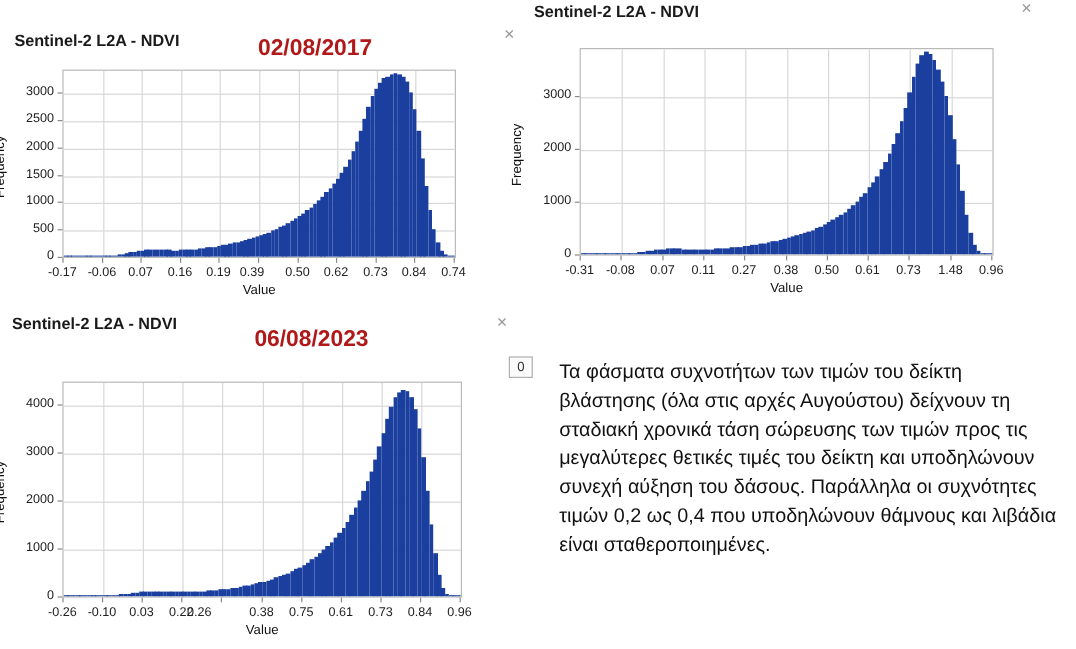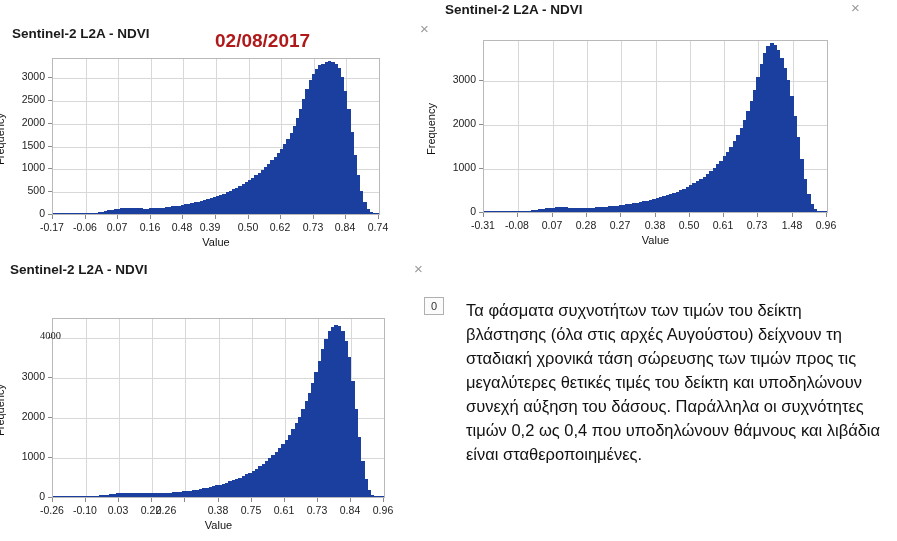--- a/index.html
+++ b/index.html
@@ -263,21 +263,21 @@
       </div>
       <div class="tick-mark-x" style="left: 52px; top: 215px;"></div>
       <div class="tick-x" style="left: 30px; top: 221px; width: 44px;">-0.17</div>
       <div class="tick-mark-x" style="left: 85px; top: 215px;"></div>
       <div class="tick-x" style="left: 63px; top: 221px; width: 44px;">-0.06</div>
       <div class="tick-mark-x" style="left: 117px; top: 215px;"></div>
       <div class="tick-x" style="left: 95px; top: 221px; width: 44px;">0.07</div>
       <div class="tick-mark-x" style="left: 150px; top: 215px;"></div>
       <div class="tick-x" style="left: 128px; top: 221px; width: 44px;">0.16</div>
       <div class="tick-mark-x" style="left: 182px; top: 215px;"></div>
-      <div class="tick-x" style="left: 160px; top: 221px; width: 44px;">0.48</div>
+      <div class="tick-x" style="left: 160px; top: 221px; width: 44px;">0.19</div>
       <div class="tick-mark-x" style="left: 215px; top: 215px;"></div>
       <div class="tick-x" style="left: 193px; top: 221px; width: 34px;">0.39</div>
       <div class="tick-mark-x" style="left: 248px; top: 215px;"></div>
       <div class="tick-x" style="left: 226px; top: 221px; width: 44px;">0.50</div>
       <div class="tick-mark-x" style="left: 280px; top: 215px;"></div>
       <div class="tick-x" style="left: 258px; top: 221px; width: 44px;">0.62</div>
       <div class="tick-mark-x" style="left: 313px; top: 215px;"></div>
       <div class="tick-x" style="left: 291px; top: 221px; width: 44px;">0.73</div>
       <div class="tick-mark-x" style="left: 345px; top: 215px;"></div>
       <div class="tick-x" style="left: 323px; top: 221px; width: 44px;">0.84</div>
@@ -422,21 +422,21 @@
         <div class="bar" style="left: 336.275px; width: 3.76275px; height: 1px;"></div>
         <div class="bar" style="left: 339.637px; width: 3.76275px; height: 1px;"></div>
       </div>
       <div class="tick-mark-x" style="left: 40px; top: 213px;"></div>
       <div class="tick-x" style="left: 18px; top: 219px; width: 44px;">-0.31</div>
       <div class="tick-mark-x" style="left: 74px; top: 213px;"></div>
       <div class="tick-x" style="left: 52px; top: 219px; width: 44px;">-0.08</div>
       <div class="tick-mark-x" style="left: 109px; top: 213px;"></div>
       <div class="tick-x" style="left: 87px; top: 219px; width: 44px;">0.07</div>
       <div class="tick-mark-x" style="left: 143px; top: 213px;"></div>
-      <div class="tick-x" style="left: 121px; top: 219px; width: 44px;">0.28</div>
+      <div class="tick-x" style="left: 121px; top: 219px; width: 44px;">0.11</div>
       <div class="tick-mark-x" style="left: 177px; top: 213px;"></div>
       <div class="tick-x" style="left: 155px; top: 219px; width: 44px;">0.27</div>
       <div class="tick-mark-x" style="left: 212px; top: 213px;"></div>
       <div class="tick-x" style="left: 190px; top: 219px; width: 44px;">0.38</div>
       <div class="tick-mark-x" style="left: 246px; top: 213px;"></div>
       <div class="tick-x" style="left: 224px; top: 219px; width: 44px;">0.50</div>
       <div class="tick-mark-x" style="left: 280px; top: 213px;"></div>
       <div class="tick-x" style="left: 258px; top: 219px; width: 44px;">0.61</div>
       <div class="tick-mark-x" style="left: 314px; top: 213px;"></div>
       <div class="tick-x" style="left: 292px; top: 219px; width: 44px;">0.73</div>
@@ -452,20 +452,21 @@
       <div class="tick-y" style="left: -12px; top: 117px; width: 45px;">2000</div>
       <div class="tick-mark-y" style="left: 36px; top: 80px;"></div>
       <div class="tick-y" style="left: -12px; top: 73px; width: 45px;">3000</div>
       <div class="xlabel" style="left: 40px; width: 345px; top: 234px;">Value</div>
       <div class="ylabel" style="left: -18px; top: 154.5px;">Frequency</div>
     </div>
 </div>
 
 <div class="panel" style="left:0;top:252px;width:430px;height:289px;">
   <div class="panel-title" style="left:10px;top:10px;">Sentinel-2 L2A - NDVI</div>
+  <div class="panel-date" style="left:212px;top:20px;">06/08/2023</div>
   <div class="close-x" style="left:414px;top:9px;">×</div>
   <div class="chart" id="chart2" style="left:0;top:0;width:430px;height:289px;">
       <div class="plot-frame" style="left: 52px; top: 66px; width: 333px; height: 180px;">
         <div class="gridline-v" style="left: 33px;"></div>
         <div class="gridline-v" style="left: 66px;"></div>
         <div class="gridline-v" style="left: 99px;"></div>
         <div class="gridline-v" style="left: 132px;"></div>
         <div class="gridline-v" style="left: 166px;"></div>
         <div class="gridline-v" style="left: 199px;"></div>
         <div class="gridline-v" style="left: 232px;"></div>
@@ -600,20 +601,20 @@
       <div class="tick-x" style="left: 361px; top: 252px; width: 44px;">0.96</div>
       <div class="tick-mark-y" style="left: 48px; top: 245px;"></div>
       <div class="tick-y" style="left: 0px; top: 238px; width: 45px;">0</div>
       <div class="tick-mark-y" style="left: 48px; top: 205px;"></div>
       <div class="tick-y" style="left: 0px; top: 198px; width: 45px;">1000</div>
       <div class="tick-mark-y" style="left: 48px; top: 165px;"></div>
       <div class="tick-y" style="left: 0px; top: 158px; width: 45px;">2000</div>
       <div class="tick-mark-y" style="left: 48px; top: 125px;"></div>
       <div class="tick-y" style="left: 0px; top: 118px; width: 45px;">3000</div>
       <div class="tick-mark-y" style="left: 48px; top: 85px;"></div>
-      <div class="tick-y" style="left: 16px; top: 78px; width: 45px; font-family: Liberation Serif, serif;">4000</div>
+      <div class="tick-y" style="left: 0px; top: 78px; width: 45px;">4000</div>
       <div class="xlabel" style="left: 52px; width: 333px; top: 267px;">Value</div>
       <div class="ylabel" style="left: -6px; top: 184px;">Frequency</div>
     </div>
 </div>
 
 <div class="note-box">0</div>
 <div class="caption">Τα φάσματα συχνοτήτων των τιμών του δείκτη βλάστησης (όλα στις αρχές Αυγούστου) δείχνουν τη σταδιακή χρονικά τάση σώρευσης των τιμών προς τις μεγαλύτερες θετικές τιμές του δείκτη και υποδηλώνουν συνεχή αύξηση του δάσους. Παράλληλα οι συχνότητες τιμών 0,2 ως 0,4 που υποδηλώνουν θάμνους και λιβάδια είναι σταθεροποιημένες.</div>
 
 </body></html>

